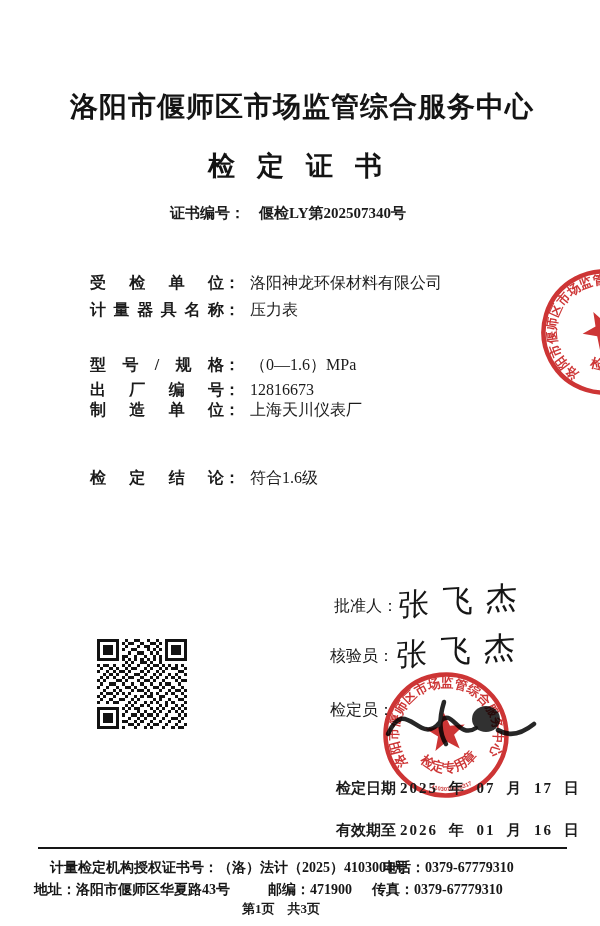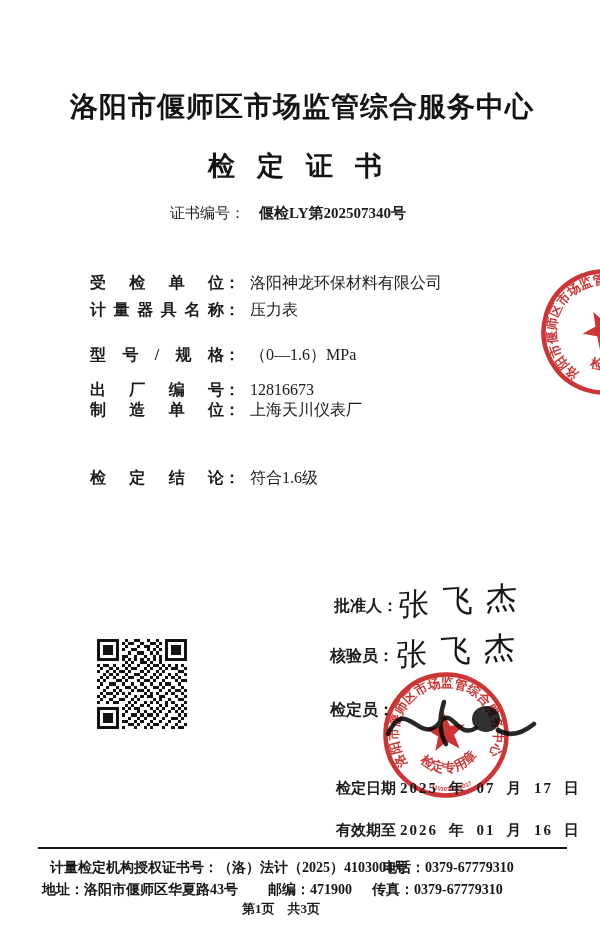--- a/index.html
+++ b/index.html
@@ -14,30 +14,30 @@
     font-family:"Liberation Sans","DejaVu Sans",sans-serif;
     font-size:28px;font-weight:700;letter-spacing:1px;color:#141414;
   }
   .doc-title{
     left:0;right:0;top:148px;text-align:center;
     font-family:"Liberation Sans","DejaVu Sans",sans-serif;
     font-size:27px;font-weight:700;letter-spacing:22px;padding-left:22px;
     transform:translateX(-13px);color:#141414;
   }
   .certno{left:170px;top:204px;font-size:15px;}
-  .certno .lbl{font-weight:400;}
+  .certno .lbl{font-weight:700;}
   .certno .val{margin-left:14px;font-weight:600;}
   
   .frow{left:90px;font-size:16px;line-height:22px;white-space:nowrap;}
   .flabel{display:inline-block;width:134px;font-weight:700;
           text-align:justify;text-align-last:justify;text-justify:inter-character;}
   .fcolon{font-weight:700;}
   .fvalue{margin-left:10px;}
   
-  .sig-label{font-size:16px;font-weight:700;white-space:nowrap;}
+  .sig-label{font-size:16px;font-weight:400;white-space:nowrap;}
   .signame{
     font-size:31px;letter-spacing:13px;font-weight:400;color:#161616;
     transform:rotate(-4deg) skewX(-5deg);white-space:nowrap;
   }
   
   .drow{left:336px;font-size:15px;white-space:nowrap;}
   .dlabel{font-weight:700;}
   .dval{margin-left:4px;font-weight:700;letter-spacing:2px;word-spacing:5px;}
   
   .divider{left:38px;top:847px;width:529px;height:2px;background:#161616;}
@@ -64,21 +64,21 @@
   <div class="abs certno">
     <span class="lbl">证书编号</span><span class="lbl">：</span><span class="val">偃检LY第202507340号</span>
   </div>
 
   <div class="abs frow" style="top:299px">
     <span class="flabel">计量器具名称</span><span class="fcolon">：</span><span class="fvalue">压力表</span>
   </div>
   <div class="abs frow" style="top:272px">
     <span class="flabel">受检单位</span><span class="fcolon">：</span><span class="fvalue">洛阳神龙环保材料有限公司</span>
   </div>
-  <div class="abs frow" style="top:344px">
+  <div class="abs frow" style="top:354px">
     <span class="flabel">型号/规格</span><span class="fcolon">：</span><span class="fvalue">（0—1.6）MPa</span>
   </div>
   <div class="abs frow" style="top:379px">
     <span class="flabel">出厂编号</span><span class="fcolon">：</span><span class="fvalue">12816673</span>
   </div>
   <div class="abs frow" style="top:399px">
     <span class="flabel">制造单位</span><span class="fcolon">：</span><span class="fvalue">上海天川仪表厂</span>
   </div>
   <div class="abs frow" style="top:467px">
     <span class="flabel">检定结论</span><span class="fcolon">：</span><span class="fvalue">符合1.6级</span>
@@ -155,18 +155,18 @@
   <div class="abs drow" style="top:779px">
     <span class="dlabel">检定日期</span><span class="dval">2025 年 07 月 17 日</span>
   </div>
   <div class="abs drow" style="top:821px">
     <span class="dlabel">有效期至</span><span class="dval">2026 年 01 月 16 日</span>
   </div>
 
   <div class="abs divider"></div>
   <div class="abs foot" style="left:50px;top:859px">计量检定机构授权证书号：（洛）法计（2025）4103004号</div>
   <div class="abs foot" style="left:383px;top:859px">电话：0379-67779310</div>
-  <div class="abs foot" style="left:42px;top:881px">地址：洛阳市偃师区华夏路43号</div>
+  <div class="abs foot" style="left:34px;top:881px">地址：洛阳市偃师区华夏路43号</div>
   <div class="abs foot" style="left:268px;top:881px">邮编：471900</div>
   <div class="abs foot" style="left:372px;top:881px">传真：0379-67779310</div>
   <div class="abs page-info">第1页　共3页</div>
 
 </div>
 
 </body></html>

